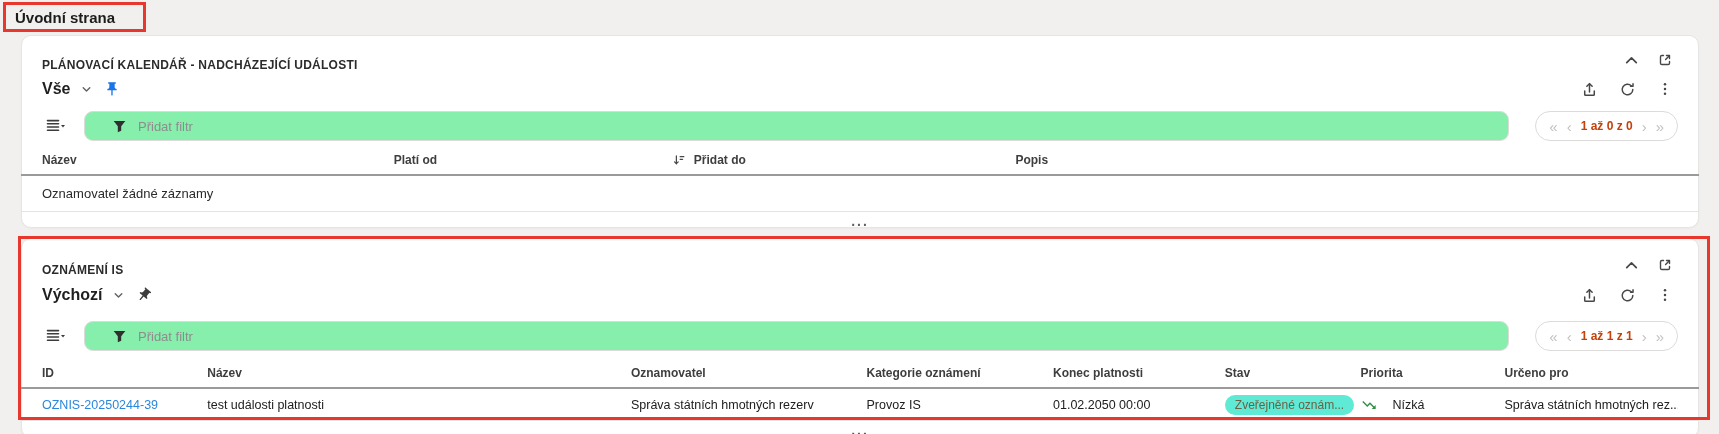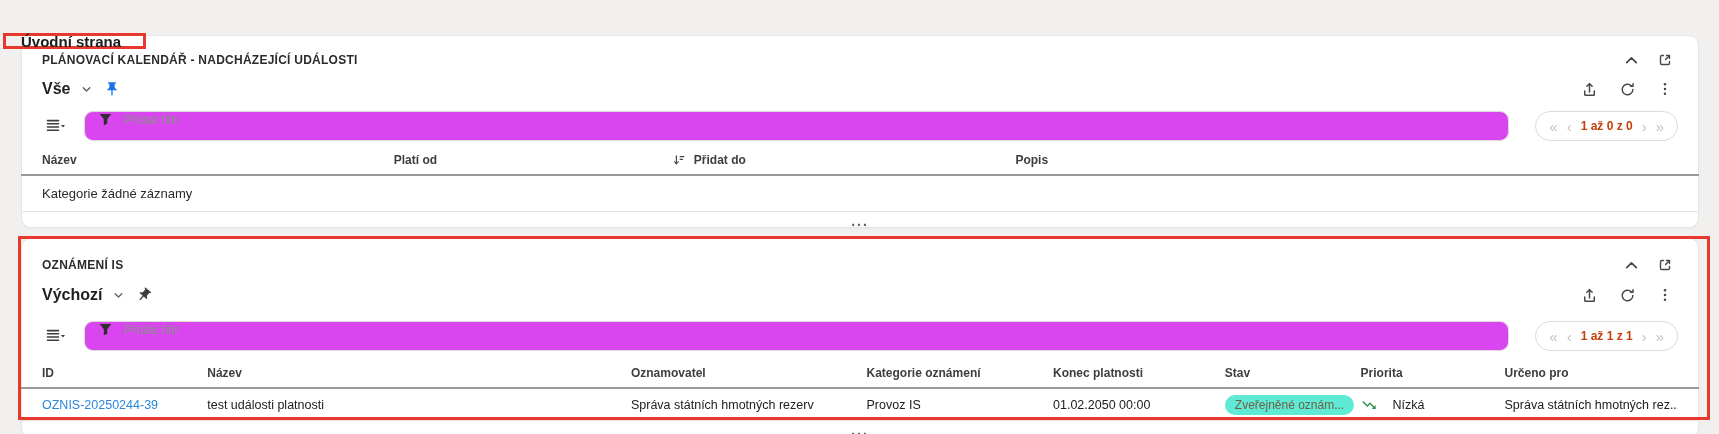--- a/index.html
+++ b/index.html
@@ -7,63 +7,63 @@
   body {
     background: #f1f0ee;
     font-family: "Liberation Sans", sans-serif;
     position: relative;
     color: #202020;
   }
   button { background: none; border: none; font-family: inherit; cursor: pointer; }
 
   
   .title-box {
-    position: absolute; left: 3px; top: 2px; width: 143px; height: 16px;
+    position: absolute; left: 3px; top: 2px; width: 143px; height: 30px;
     border: 3px solid #e8382e; display: flex; align-items: center;
-    padding-left: 15px; z-index: 10; margin-top: 31px;
+    padding-left: 9px; z-index: 10;
   }
   .title-box span { font-size: 15px; font-weight: 700; color: #1c1c1c; white-space: nowrap; }
 
   
   .panel {
     position: absolute; left: 21px; width: 1678px; background: #fff;
     border: 1px solid #e6e5e3; border-radius: 10px; padding: 0 20px;
     box-shadow: 0 1px 2px rgba(0,0,0,0.03);
   }
   .panel-calendar { top: 35px; height: 193px; }
   .panel-oznameni { top: 238px; height: 200px; }
 
   .red-annotation {
     position: absolute; left: -4px; top: -3px;
     width: calc(100% + 16px); height: 184px;
     border: 3px solid #e8382e; pointer-events: none; z-index: 6;
   }
 
-  .row-a { display: flex; justify-content: space-between; align-items: center; margin-top: 12px; height: 24px; }
+  .row-a { display: flex; justify-content: space-between; align-items: flex-end; margin-top: 12px; height: 24px; }
   .panel-oznameni .row-a { margin-top: 14px; gap: 40px; }
   .panel-title { font-size: 12px; font-weight: 700; letter-spacing: .25px; color: #2b2b2b; }
 
   .icon-group { display: flex; align-items: center; gap: 8px; }
   .icon-btn { width: 26px; height: 24px; display: flex; align-items: center; justify-content: center; border-radius: 4px; }
   .icon-btn svg { display: block; }
 
   .row-b { display: flex; align-items: center; height: 30px; margin-top: 2px; }
   .panel-oznameni .row-b { height: 32px; }
   .selector { display: flex; align-items: center; gap: 9px; cursor: pointer; }
   .selector-label { font-size: 16px; font-weight: 700; color: #1f1f1f; }
   .pin-btn { margin-left: 10px; display: flex; align-items: center; }
   .spacer { flex: 1; }
 
   .row-c { display: flex; align-items: center; height: 40px; margin-top: 2px; }
   .panel-oznameni .row-c { height: 46px; }
   .density-btn { width: 28px; height: 26px; display: flex; align-items: center; justify-content: center; }
   .filter-wrap {
     flex: 1; height: 30px; border: 1px solid #dcdbd9; border-radius: 9px;
-    display: flex; align-items: flex-start; gap: 11px; padding: 0 13px;
-    margin-left: 14px; margin-right: 26px; background: #d946ef;
+    display: flex; align-items: center; gap: 11px; padding: 0 27px;
+    margin-left: 14px; margin-right: 26px; background: #86efac;
   }
   .filter-wrap input { border: none; outline: none; flex: 1; font-size: 13px; color: #333; font-family: inherit; background: transparent; }
   .filter-wrap input::placeholder { color: #8d8d8d; }
 
   .pagination {
     height: 30px; border: 1px solid #dcdbd9; border-radius: 16px;
     display: flex; align-items: center; gap: 9px; padding: 0 13px; background: #fff;
   }
   .pag-arrow { color: #c3c2c0; font-size: 15px; line-height: 1; cursor: default; user-select: none; }
   .pag-label { font-size: 12px; font-weight: 700; color: #c2410c; white-space: nowrap; }
@@ -188,21 +188,21 @@
           <path d="M5 12.2L2.9 10.1"></path>
           <path d="M5 12.2l2.1-2.1"></path>
           <path d="M9.3 4.2h4.2"></path>
           <path d="M9.3 7.2h2.8"></path>
         </svg>
       <span>Přidat do</span>
     </div>
     <div class="th">Popis</div>
   </div>
 
-  <div class="empty-row">Kategorie žádné záznamy</div>
+  <div class="empty-row">Oznamovatel žádné záznamy</div>
 
   <div class="handle">...</div>
 </section>
 
 <section class="panel panel-oznameni">
   <div class="red-annotation"></div>
 
   <div class="row-a">
     <div class="panel-title">OZNÁMENÍ IS</div>
     <div class="icon-group">

